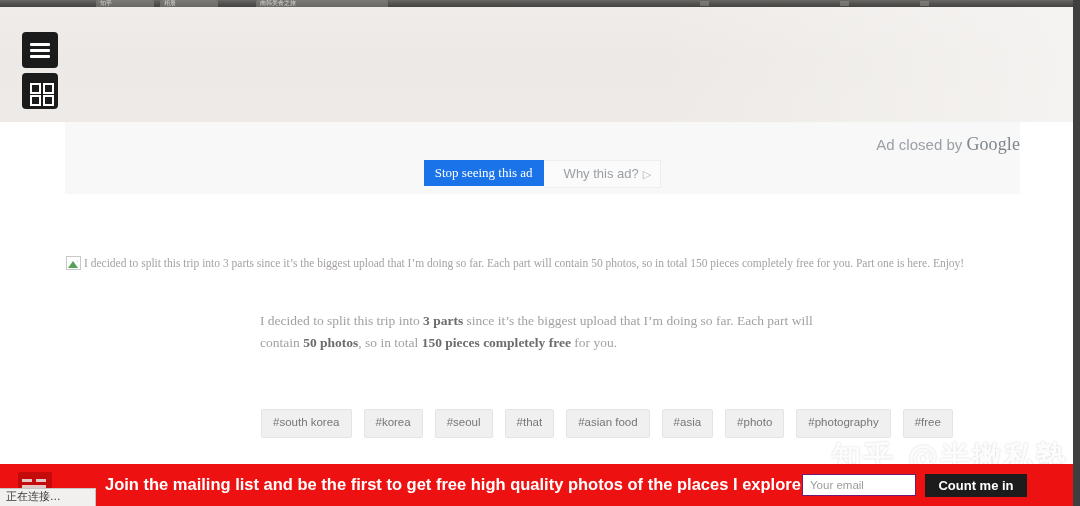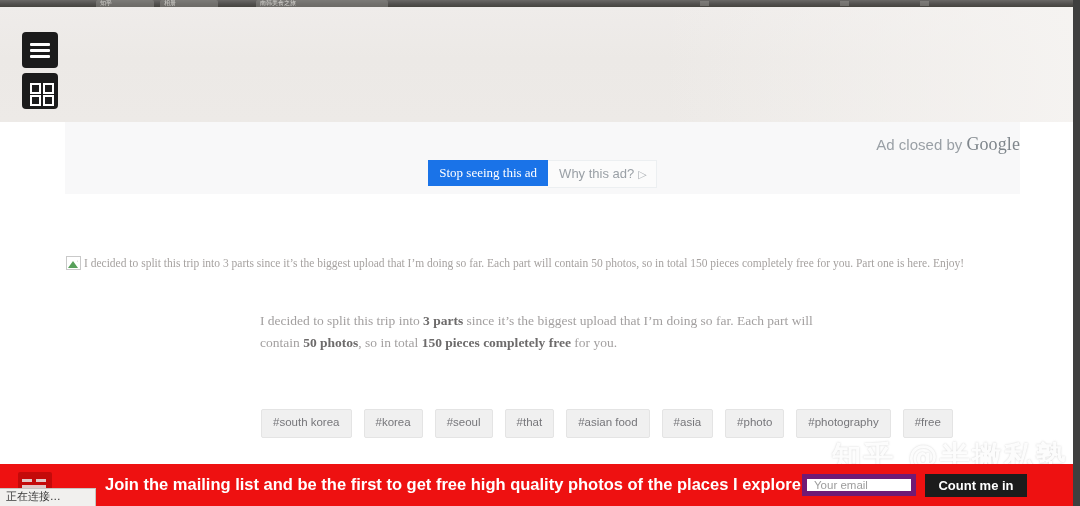--- a/index.html
+++ b/index.html
@@ -159,21 +159,21 @@
     border: none;
     cursor: pointer;
     font-family: Liberation Serif, serif;
     line-height: 1;
     white-space: nowrap;
   }
   .btn-why {
     background: #fbfbfb;
     color: #9aa0a6;
     font-size: 13px;
-    padding: 6px 9px 7px 11px;
+    padding: 6px 9px 7px 20px;
     border: 1px solid #eceff1;
     border-left: none;
     cursor: pointer;
     font-family: "Liberation Sans", sans-serif;
     line-height: 1;
     white-space: nowrap;
   }
   .btn-why .tri {
     display: inline-block;
     margin-left: 4px;
@@ -316,21 +316,21 @@
     font-size: 16.5px;
     font-weight: bold;
     white-space: nowrap;
     font-family: "Liberation Sans", sans-serif;
   }
   .mail-email {
     position: absolute;
     left: 802px; top: 474px;
     width: 114px; height: 22px;
     background: #ffffff;
-    border: 5px solid #701a75;
+    border: 1px solid #701a75;
     box-sizing: border-box;
     font-size: 11.5px;
     color: #8b8b8b;
     padding: 0 7px;
     font-family: "Liberation Sans", sans-serif;
     outline: none;
   }
   .mail-email::placeholder { color: #9d9d9d; }
   .mail-submit {
     position: absolute;

